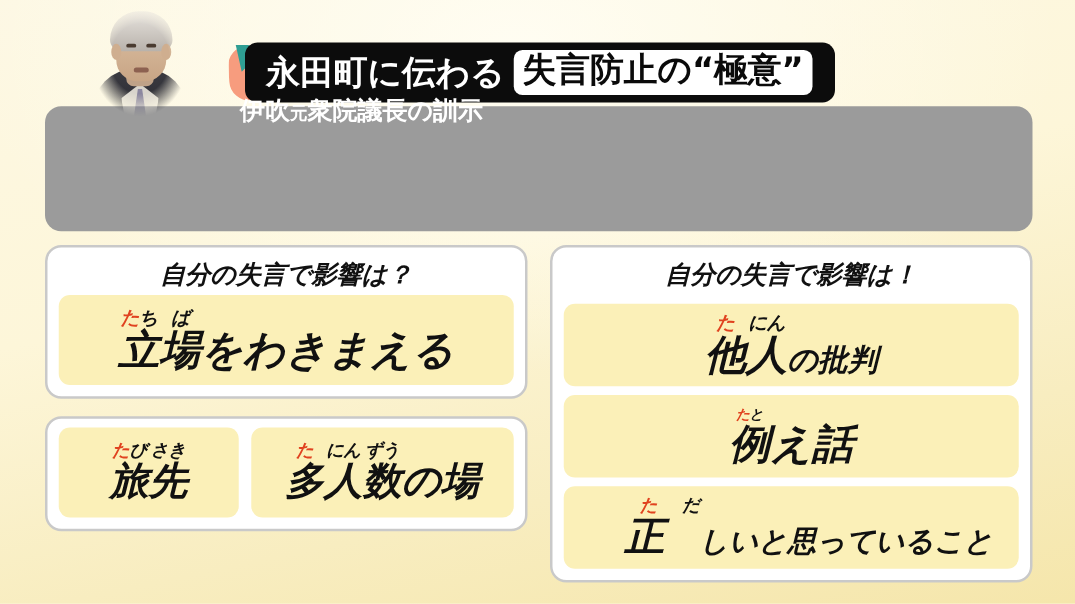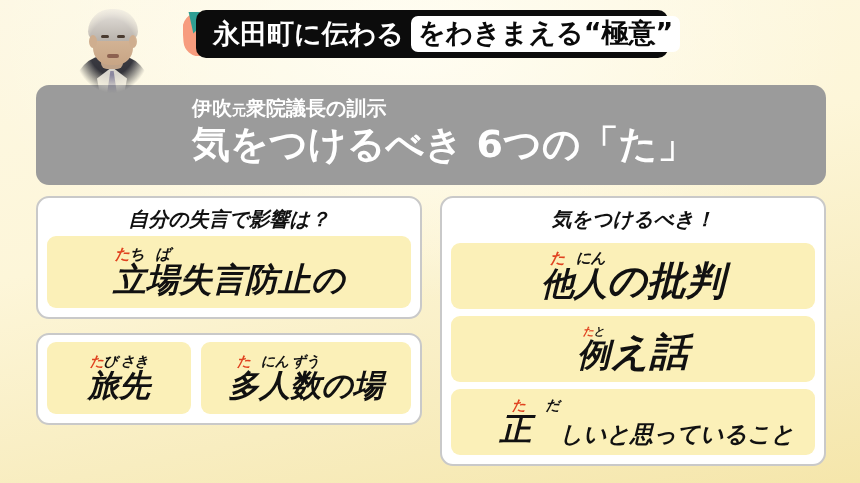--- a/index.html
+++ b/index.html
@@ -25,21 +25,21 @@
     height: 483px;
     background:
       radial-gradient(ellipse 700px 420px at 48% 8%,  #fffdf2 0%, rgba(255,253,242,0) 62%),
       linear-gradient(168deg, #fdf8e4 0%, #fdf6d9 42%, #f8edc0 74%, #f5e6ab 100%);
   }
 
   
   #title-bar {
     position: absolute;
     left: 183px;
-    top: 10px;
+    top: 34px;
     width: 542px;
     height: 48px;
   }
   .tb-pill {
     position: absolute;
     left: 13px; top: 0;
     width: 472px; height: 48px;
     background: #0c0c0c;
     border-radius: 10px;
   }
@@ -177,21 +177,21 @@
     width: 8px; height: 3px; background: #4a3b30; border-radius: 2px;
   }
   #portrait .p-mouth {
     position: absolute; left: 41px; top: 57px;
     width: 12px; height: 4px; background: #8d6150; border-radius: 3px;
   }
 
   #banner-text {
     position: absolute;
     left: 192px;
-    top: 96px;
+    top: 76px;
     width: 620px;
   }
   #banner-sub {
     color: #ffffff;
     font-size: 20px;
     font-weight: bold;
     line-height: 1.25;
     letter-spacing: 0px;
     white-space: nowrap;
   }
@@ -295,46 +295,46 @@
   #chip-tabisaki { width: 144px; height: 72px; align-items: center; }
   #chip-taninzu  { flex: 1;      height: 72px; align-items: center; }
   .chip-row .base  { font-size: 31px; }
   .chip-row .rt    { font-size: 14px; text-align: right; }
   .chip-row .plain { font-size: 31px; }
 
   
   #chip-taninhihan { height: 72px; align-items: center; }
   #chip-taninhihan .base  { font-size: 33px; }
   #chip-taninhihan .rt    { font-size: 15px; }
-  #chip-taninhihan .plain { font-size: 39px; }
+  #chip-taninhihan .plain { font-size: 24px; }
 
   #chip-tatoebanashi { height: 72px; align-items: center; }
   #chip-tatoebanashi .base  { font-size: 33px; }
   #chip-tatoebanashi .rt    { font-size: 11px; }
-  #chip-tatoebanashi .plain { font-size: 39px; }
+  #chip-tatoebanashi .plain { font-size: 33px; }
 
   #chip-tadashii { height: 72px; align-items: center; }
   #chip-tadashii .base  { font-size: 32px; }
   #chip-tadashii .rt    { font-size: 14px; margin-left: 20px; }
   #chip-tadashii .plain { font-size: 23px; }
 </style>
 </head>
 <body>
 
 <div id="stage">
 
   <div id="title-bar">
     <div class="tb-deco">
       <div class="leaf"></div>
       <div class="wedge"></div>
     </div>
     <div class="tb-pill"></div>
     <div class="tb-text">
       <span class="tb-plain">永田町に伝わる</span>
-      <span class="tb-hi">をわきまえる“極意”</span>
+      <span class="tb-hi">失言防止の“極意”</span>
     </div>
   </div>
 
   <div id="header-banner"></div>
 
   <div id="portrait">
     <div class="p-mask">
       <div class="p-suit"></div>
       <div class="p-shirt"></div>
       <div class="p-tie"></div>
@@ -344,37 +344,36 @@
       <div class="p-ear-l"></div>
       <div class="p-ear-r"></div>
       <div class="p-eye-l"></div>
       <div class="p-eye-r"></div>
       <div class="p-mouth"></div>
     </div>
   </div>
 
   <div id="banner-text">
     <div id="banner-sub"><span>伊吹</span><span class="mini">元</span><span>衆院議長の訓示</span></div>
-    <div id="banner-main">気をつけるべき 6つの「た」</div>
   </div>
 
   <div id="columns">
 
     <div class="col col-left">
 
       <div class="card">
         <div class="card-title">自分の失言で影響は？</div>
         <div class="chip" id="chip-tachiba">
           <span class="chip-inner"><span class="rb">
                 <span class="base">立</span>
                 <span class="rt"><span class="rt red">た</span><span class="rt blk">ち</span></span>
               </span><span class="rb">
                 <span class="base">場</span>
                 <span class="rt blk">ば</span>
-              </span><span class="plain">失言防止の</span></span>
+              </span><span class="plain">をわきまえる</span></span>
         </div>
       </div>
 
       <div class="card">
         <div class="chip-row">
 
           <div class="chip" id="chip-tabisaki">
             <span class="chip-inner"><span class="rb">
                   <span class="base">旅</span>
                   <span class="rt"><span class="rt red">た</span><span class="rt blk">び</span></span>
@@ -397,21 +396,21 @@
                 </span><span class="plain">の場</span></span>
           </div>
 
         </div>
       </div>
 
     </div>
 
     <div class="col col-right">
       <div class="card">
-        <div class="card-title">気をつけるべき！</div>
+        <div class="card-title">自分の失言で影響は！</div>
 
         <div class="chip" id="chip-taninhihan">
           <span class="chip-inner"><span class="rb">
                 <span class="base">他</span>
                 <span class="rt red">た</span>
               </span><span class="rb">
                 <span class="base">人</span>
                 <span class="rt blk">にん</span>
               </span><span class="plain">の批判</span></span>
         </div>

